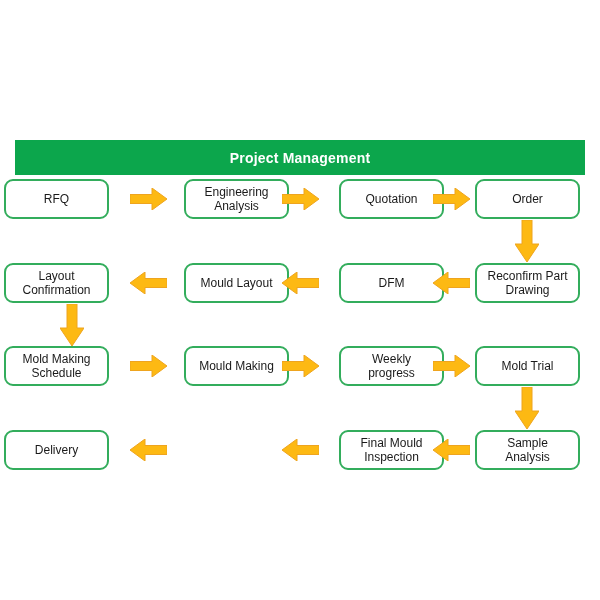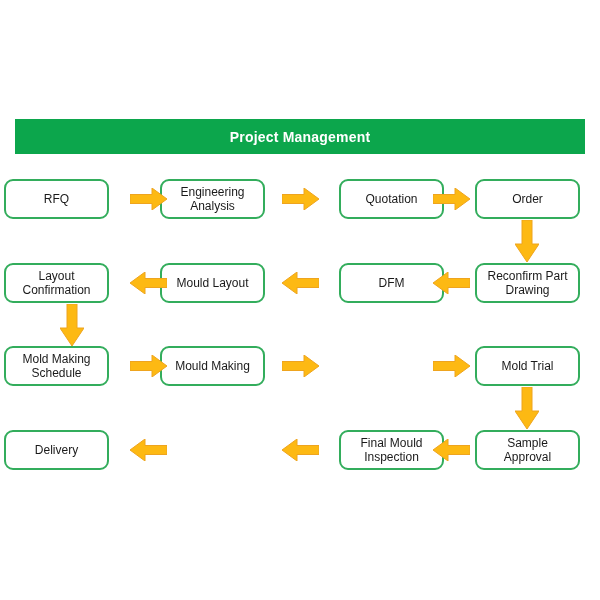--- a/index.html
+++ b/index.html
@@ -1,39 +1,39 @@
 <!DOCTYPE html>
 <html style="--header-bg: #0CA64C; --header-text: #FFFFFF; --box-border: #33AD5C; --box-fill: #FFFFFF; --arrow-fill: #FDB913; --arrow-edge: #EEA41F; --text: #1A1A1A;"><head>
 <meta charset="utf-8">
 <style>
   html,body{margin:0;padding:0;background:#ffffff;}
   .canvas{
     position:relative;width:600px;height:600px;background:#ffffff;
     font-family:"Liberation Sans",sans-serif;overflow:hidden;
   }
   .header{
-    position:absolute;left:15px;top:119px;width:570px;height:35px;
+    position:absolute;left:15px;top:140px;width:570px;height:35px;
     background:var(--header-bg,#0CA64C);color:var(--header-text,#fff);
     display:flex;align-items:center;justify-content:center;
     font-weight:700;font-size:14px;letter-spacing:.2px;
   }
   .box{
     position:absolute;width:105px;height:40px;box-sizing:border-box;
     background:var(--box-fill,#fff);border:2px solid var(--box-border,#33AD5C);
     border-radius:9px;display:flex;align-items:center;justify-content:center;
     padding:1px 4px;
   }
   .box-label{
     white-space:pre-line;text-align:center;font-size:12px;line-height:1.2;
     color:var(--text,#1a1a1a);
   }
   .arrow{position:absolute;line-height:0;}
   .arrow polygon{fill:var(--arrow-fill,#FDB913);stroke:var(--arrow-edge,#EEA41F);stroke-width:1;}
   
-  .c0{left:4px}.c1{left:160px}.c2{left:339px}.c3{left:475px}
+  .c0{left:4px}.c1{left:184px}.c2{left:339px}.c3{left:475px}
   
   .r0{top:179px}.r1{top:263px}.r2{top:346px}.r3{top:430px}
   
   .g0{left:130px}.g1{left:282px}.g2{left:433px}
   .ar0{top:188px}.ar1{top:272px}.ar2{top:355px}.ar3{top:439px}
   
   .vR{left:515px}.vL{left:60px}
   .v0{top:220px}.v1{top:304px}.v2{top:387px}
 </style>
 </head>
@@ -102,20 +102,24 @@
         <polygon points="7,0 17,0 17,24 24,24 12,42 0,24 7,24"></polygon>
       </svg></div>
 
   <div class="box c1 r2">
       <span class="box-label">Mould Making</span>
     </div>
   <div class="box c0 r2">
       <span class="box-label">Mold Making
 Schedule</span>
     </div>
+  <div class="box c2 r2">
+      <span class="box-label">Weekly
+progress</span>
+    </div>
   <div class="box c3 r2">
       <span class="box-label">Mold Trial</span>
     </div>
 
   <div class="arrow g0 ar2"><svg width="37" height="22" viewBox="0 0 37 22">
         <polygon points="0,6.5 22,6.5 22,0 37,11 22,22 22,15.5 0,15.5"></polygon>
       </svg></div>
   <div class="arrow g1 ar2"><svg width="37" height="22" viewBox="0 0 37 22">
         <polygon points="0,6.5 22,6.5 22,0 37,11 22,22 22,15.5 0,15.5"></polygon>
       </svg></div>
@@ -129,21 +133,21 @@
 
   <div class="box c0 r3">
       <span class="box-label">Delivery</span>
     </div>
   <div class="box c2 r3">
       <span class="box-label">Final Mould
 Inspection</span>
     </div>
   <div class="box c3 r3">
       <span class="box-label">Sample
-Approval</span>
+Analysis</span>
     </div>
 
   <div class="arrow g0 ar3"><svg width="37" height="22" viewBox="0 0 37 22">
         <polygon points="37,6.5 15,6.5 15,0 0,11 15,22 15,15.5 37,15.5"></polygon>
       </svg></div>
   <div class="arrow g1 ar3"><svg width="37" height="22" viewBox="0 0 37 22">
         <polygon points="37,6.5 15,6.5 15,0 0,11 15,22 15,15.5 37,15.5"></polygon>
       </svg></div>
   <div class="arrow g2 ar3"><svg width="37" height="22" viewBox="0 0 37 22">
         <polygon points="37,6.5 15,6.5 15,0 0,11 15,22 15,15.5 37,15.5"></polygon>

